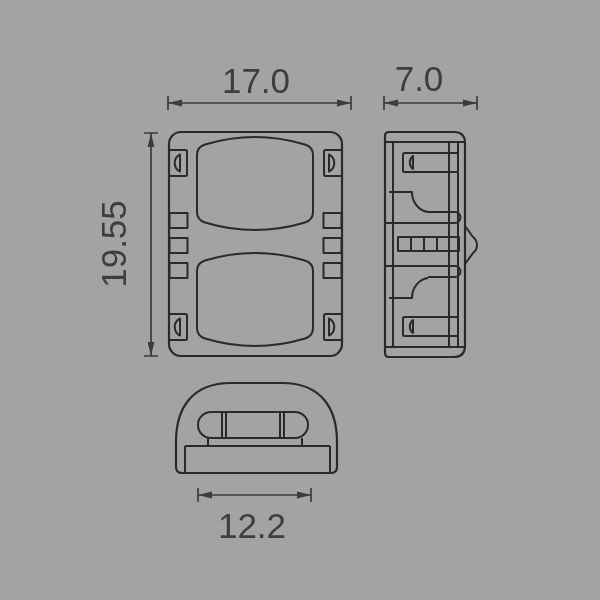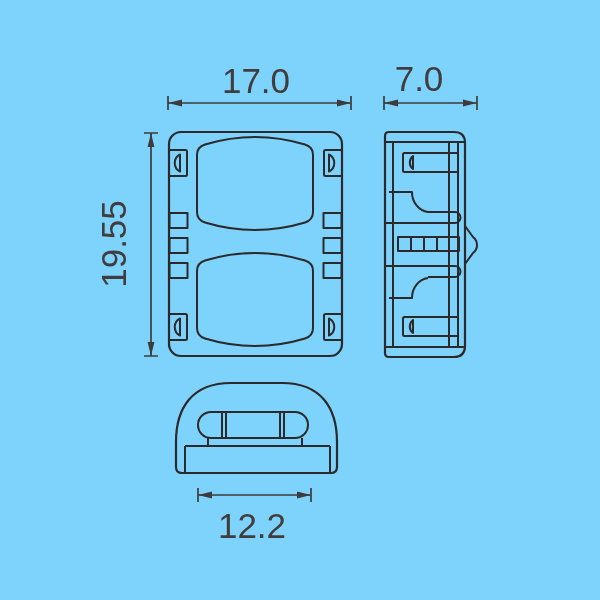--- a/index.html
+++ b/index.html
@@ -4,21 +4,21 @@
 <style>
   html, body {
     margin: 0;
     padding: 0;
     background: #ffffff;
   }
   #stage {
     width: 600px;
     height: 600px;
     position: relative;
-    background: #7dd3fc;
+    background: #a3a3a3;
     font-family: "Liberation Sans", sans-serif;
   }
   svg {
     display: block;
   }
   .outline {
     fill: none;
     stroke: #2d282a;
     stroke-width: 2.2;
     stroke-linejoin: round;

